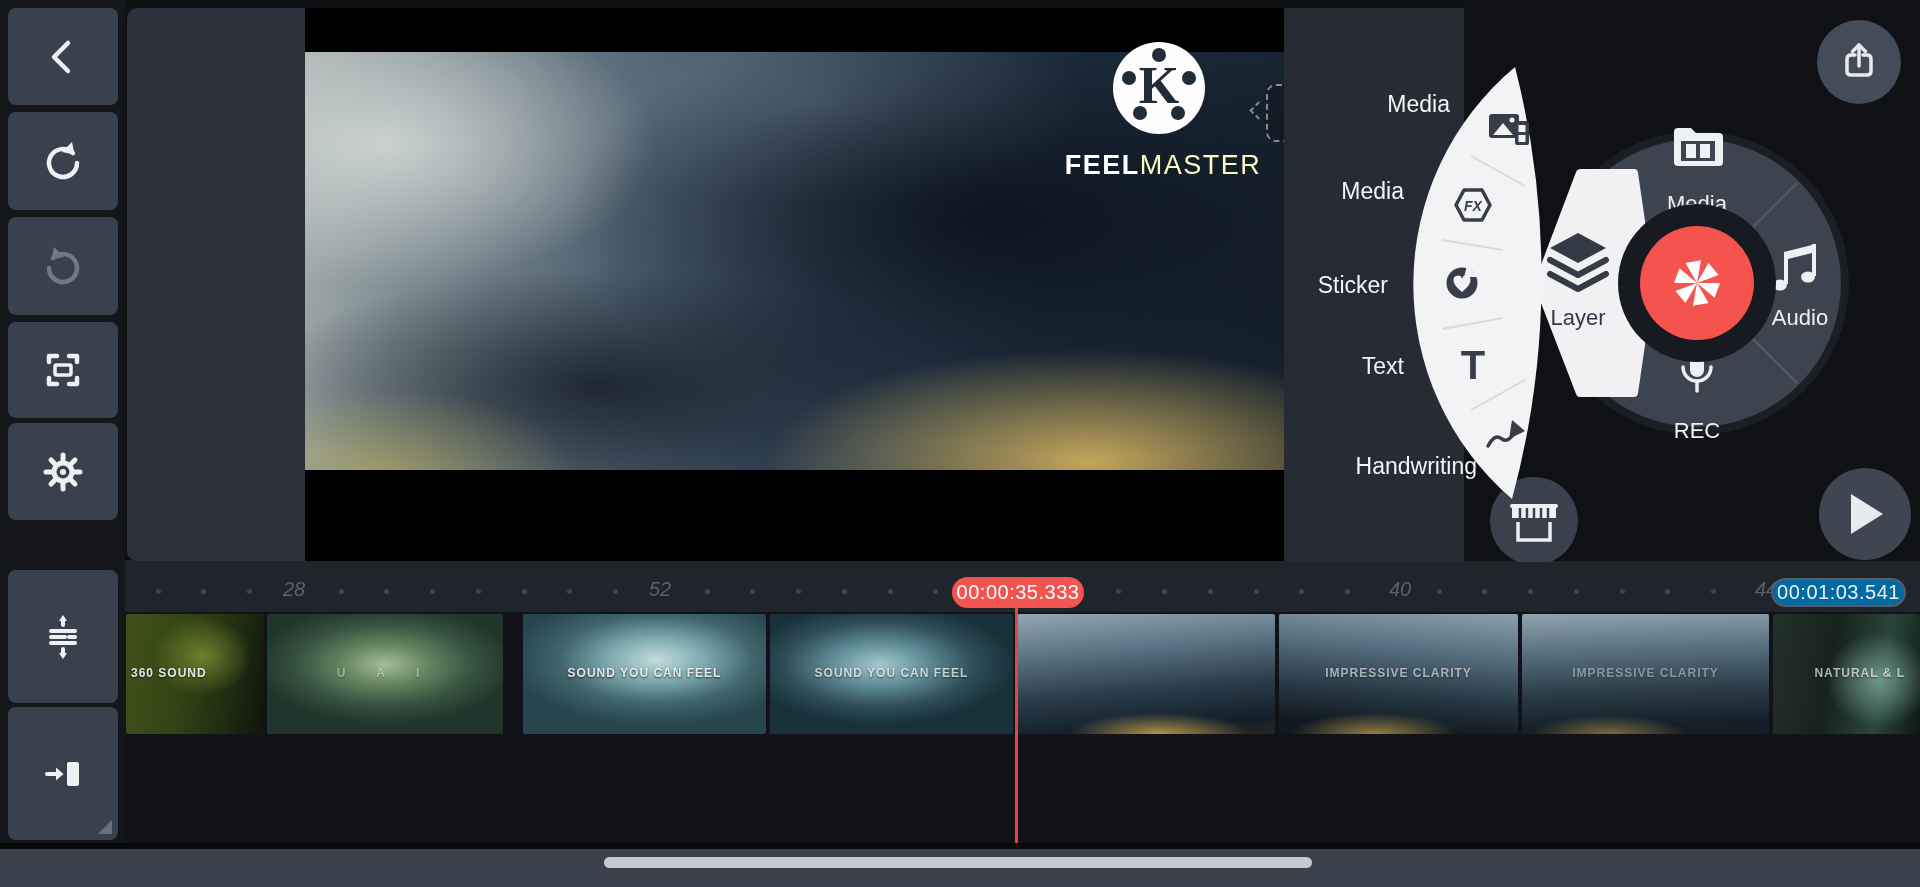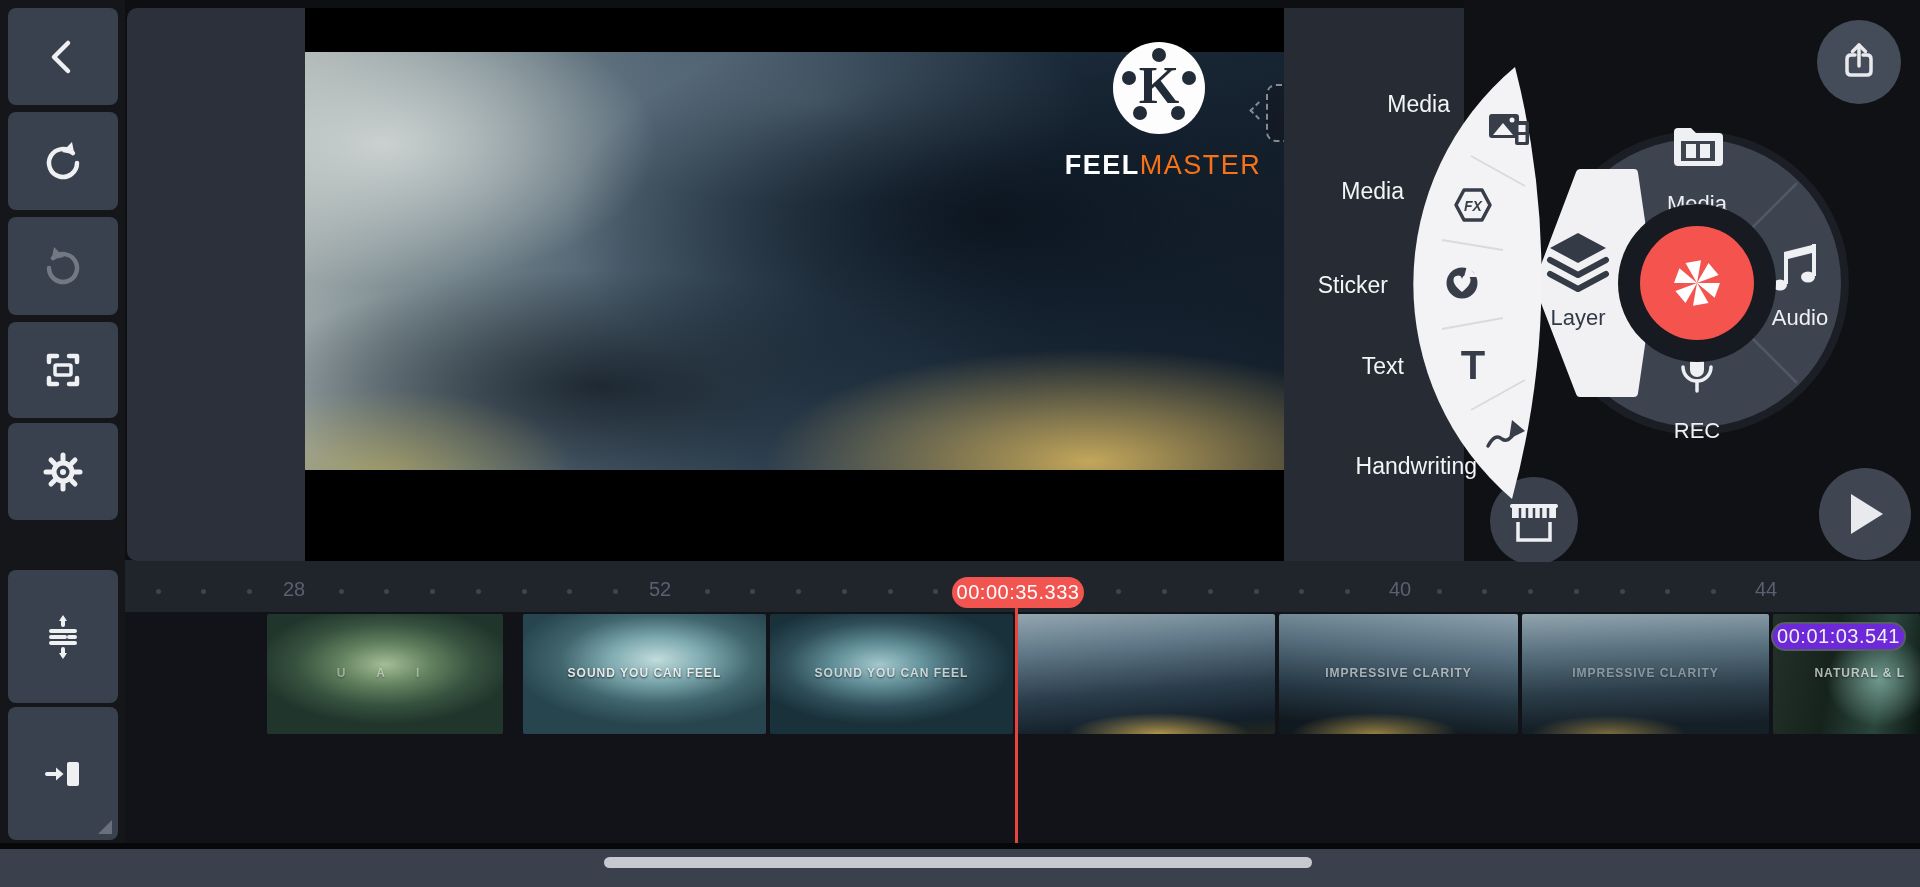--- a/index.html
+++ b/index.html
@@ -28,54 +28,54 @@
       radial-gradient(45% 55% at 8% 22%, rgba(205,212,210,0.95), rgba(205,212,210,0) 62%),
       radial-gradient(50% 40% at 30% 80%, rgba(14,22,30,0.75), rgba(14,22,30,0) 70%),
       radial-gradient(40% 35% at 52% 12%, rgba(120,140,155,0.5), rgba(120,140,155,0) 70%),
       linear-gradient(102deg,#a9b2b0 0%,#7e8d93 14%,#4d606f 34%,#2e4152 54%,#1d2d3d 74%,#141f2b 100%);
   }
   #watermark-circle{left:1113px;top:42px;width:92px;height:92px;background:#fdfdfd;border-radius:50%;}
   #watermark-circle .k{position:absolute;left:0;top:14px;width:92px;text-align:center;font-family:"Liberation Serif",serif;font-weight:bold;font-size:52px;color:#222b38;}
   .wm-dot{position:absolute;width:14px;height:14px;border-radius:50%;background:#222b38;}
   #brand{left:1053px;top:150px;width:220px;text-align:center;color:#fff;font-size:27px;letter-spacing:1.5px;white-space:nowrap;}
   #brand .b1{font-weight:700;}
-  #brand .b2{font-weight:300;color:#f97316;}
+  #brand .b2{font-weight:300;color:#fef9c3;}
 
   
   #trash{left:1266px;top:84px;width:54px;height:54px;border:2px dashed #848a92;border-radius:10px;background:rgba(16,18,22,0.35);display:flex;align-items:center;justify-content:center;}
   #trash-pointer{left:1252px;top:104px;width:11px;height:11px;border-left:2px dashed #848a92;border-bottom:2px dashed #848a92;transform:rotate(45deg);}
 
   
   #layer-panel{left:1284px;top:8px;width:180px;height:553px;background:#262b34;}
   .panel-label{position:absolute;color:#f3f4f6;font-size:23px;white-space:nowrap;cursor:pointer;}
   #right-bg{left:1464px;top:0;width:456px;height:561px;background:#0f1115;}
 
   
   .circle-btn{border-radius:50%;display:flex;align-items:center;justify-content:center;cursor:pointer;}
   #share-btn{left:1817px;top:20px;width:84px;height:84px;background:#454c59;}
   #play-btn{left:1819px;top:468px;width:92px;height:92px;background:#3f4652;}
 
   
   #ruler{left:125px;top:560px;width:1795px;height:52px;background:#20242b;}
   .ruler-dot{position:absolute;top:29px;width:5px;height:5px;border-radius:50%;background:#3f4450;}
-  .ruler-num{position:absolute;top:18px;transform:translateX(-50%);font-size:20px;color:#5a6070;}
+  .ruler-num{position:absolute;top:18px;transform:translateX(-50%);font-size:20px;color:#5a6070;font-style:italic;}
   #thumbs-bg{left:125px;top:612px;width:1795px;height:231px;background:#111319;}
   .clip{position:absolute;top:614px;height:120px;border-radius:2px;overflow:hidden;cursor:pointer;}
   .clip .lbl{position:absolute;top:52px;width:100%;font-size:12px;letter-spacing:1px;color:rgba(242,246,246,0.92);text-shadow:0 1px 2px rgba(0,0,0,0.7);white-space:nowrap;font-weight:bold;}
   .cl1{background:radial-gradient(60% 55% at 55% 35%, #6f7f2e 0%, rgba(111,127,46,0) 60%),linear-gradient(100deg,#41501a 0%,#334515 40%,#1e2c10 75%,#0e140b 100%);}
   .cl2{background:radial-gradient(55% 50% at 50% 42%, #a4bd97 0%, #63825f 35%, #37523f 68%, #20352c 100%);}
   .cl3{background:radial-gradient(60% 55% at 55% 38%, #c2dcdc 0%, #7fabb1 32%, #41666e 66%, #27454e 100%);}
   .cl4{background:radial-gradient(55% 50% at 45% 42%, #a3c7cd 0%, #618e97 35%, #2f4e59 70%, #19313a 100%);}
   .cl5{background:radial-gradient(50% 25% at 55% 100%, rgba(212,176,85,0.8), rgba(212,176,85,0) 70%),linear-gradient(175deg,#93a7b0 0%,#5d7585 30%,#2a3c4a 62%,#131f29 88%,#23271e 100%);}
   .cl6{background:radial-gradient(50% 25% at 40% 100%, rgba(205,170,82,0.7), rgba(205,170,82,0) 70%),linear-gradient(185deg,#8ba0ab 0%,#566e7e 32%,#273945 64%,#10191f 90%);}
   .cl7{background:radial-gradient(45% 22% at 35% 100%, rgba(205,170,82,0.55), rgba(205,170,82,0) 70%),linear-gradient(178deg,#90a4ad 0%,#5a7280 30%,#2c3e4a 62%,#151f27 90%);}
   .cl8{background:radial-gradient(55% 60% at 72% 55%, rgba(134,178,166,0.75), rgba(134,178,166,0) 65%),linear-gradient(100deg,#223129 0%,#16231d 40%,#2a463c 72%,#0d1713 100%);}
   #playhead-line{left:1015px;top:577px;width:3px;height:270px;background:#e8443e;}
   #playhead-pill{left:952px;top:577px;width:132px;height:31px;background:#f2544f;border-radius:17px;color:#fff;font-size:20px;display:flex;align-items:center;justify-content:center;letter-spacing:0.5px;}
-  #duration-pill{left:1771px;top:578px;width:135px;height:29px;background:#6d28d9;border:2px solid #575c66;border-radius:17px;color:#eef0f3;font-size:20px;display:flex;align-items:center;justify-content:center;letter-spacing:0.5px;box-sizing:border-box;margin-top:44px;}
+  #duration-pill{left:1771px;top:578px;width:135px;height:29px;background:#0369a1;border:2px solid #575c66;border-radius:17px;color:#eef0f3;font-size:20px;display:flex;align-items:center;justify-content:center;letter-spacing:0.5px;box-sizing:border-box;}
   #black-gap{left:0;top:843px;width:1920px;height:6px;background:#07080a;}
   #footer{left:0;top:849px;width:1920px;height:38px;background:#3a404c;}
   #scrollbar{left:604px;top:857px;width:708px;height:11px;border-radius:6px;background:#c6c9cf;cursor:pointer;}
 
   svg text{font-family:"Liberation Sans",sans-serif;}
 </style>
 </head>
 <body>
 
 <div id="app">
@@ -110,20 +110,23 @@
       <span class="ruler-dot" style="left: 1311.5px;"></span>
       <span class="ruler-dot" style="left: 1357.25px;"></span>
       <span class="ruler-dot" style="left: 1403px;"></span>
       <span class="ruler-dot" style="left: 1448.75px;"></span>
       <span class="ruler-dot" style="left: 1494.5px;"></span>
       <span class="ruler-dot" style="left: 1540.25px;"></span>
       <span class="ruler-dot" style="left: 1586px;"></span>
     </div>
   <div class="abs" id="thumbs-bg"></div>
 
+  <div class="clip cl1" style="left:126px;width:138px">
+    <span class="lbl" style="left:5px;text-align:left">360 SOUND</span>
+    </div>
   <div class="clip cl2" style="left:267px;width:236px">
     <span class="lbl" style="left:0;text-align:center;opacity:.45;letter-spacing:14px">U A I</span>
     </div>
   <div class="clip cl3" style="left:523px;width:243px">
     <span class="lbl" style="left:0;text-align:center">SOUND YOU CAN FEEL</span>
     </div>
   <div class="clip cl4" style="left:770px;width:243px">
     <span class="lbl" style="left:0;text-align:center;opacity:.8">SOUND YOU CAN FEEL</span>
     </div>
   <div class="clip cl5" style="left:1017px;width:258px">

